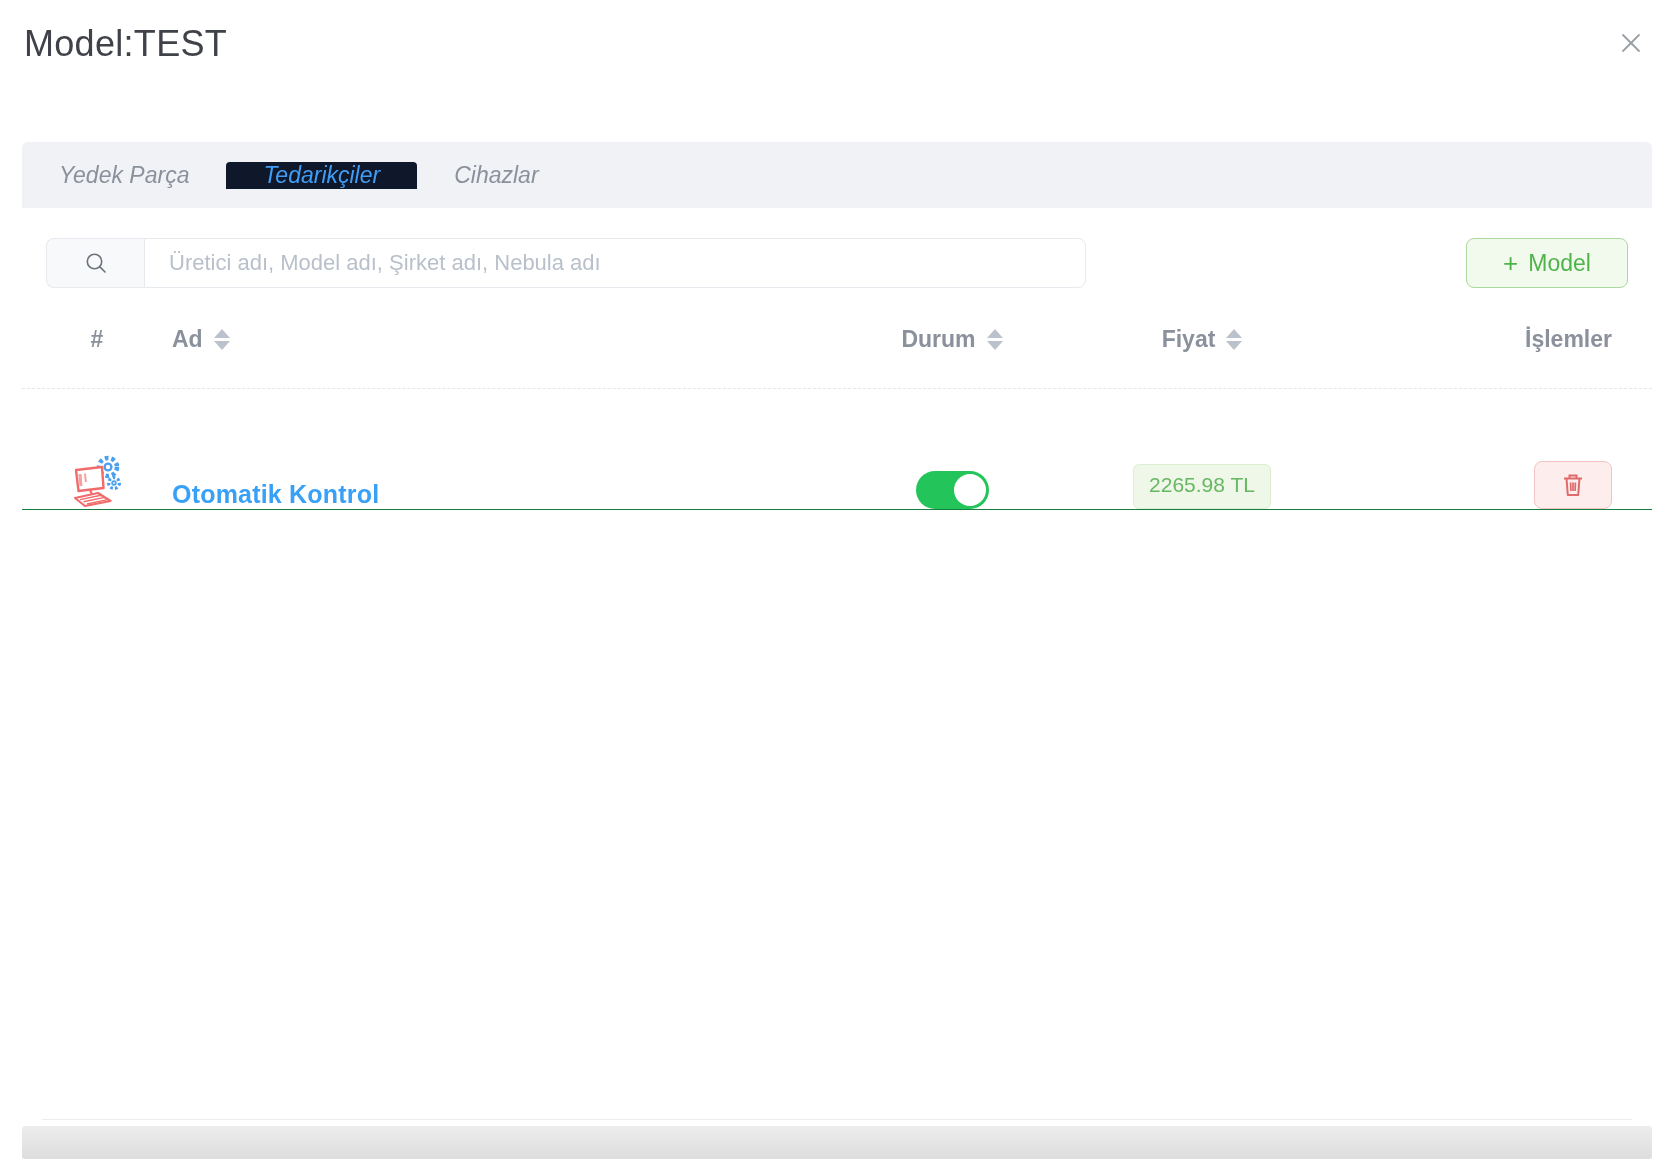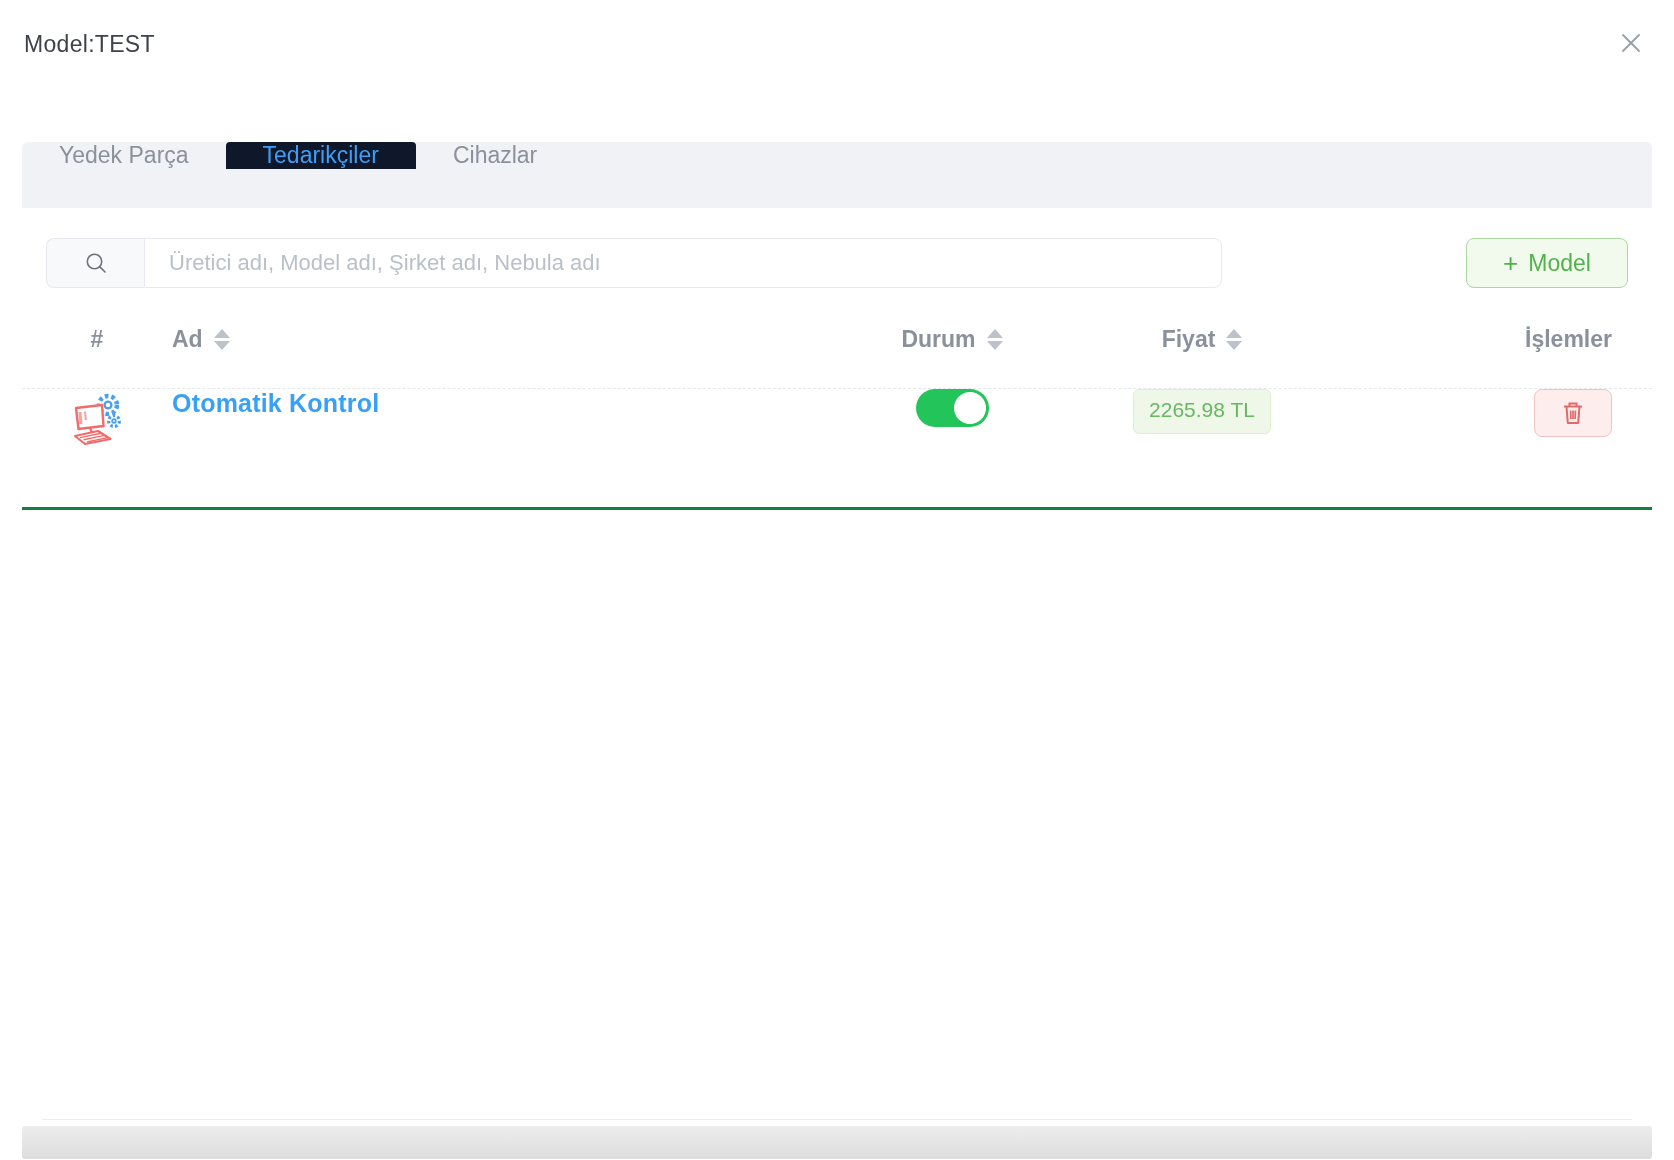--- a/index.html
+++ b/index.html
@@ -10,41 +10,41 @@
     color: #3f4248;
     overflow: hidden;
     position: relative;
   }
 
   
   .modal-header {
     display: flex; align-items: flex-start; justify-content: space-between;
     padding: 26px 28px 0 24px; height: 62px;
   }
-  .modal-title { font-size: 23px; font-weight: 500; color: #3f4248; letter-spacing: .3px; line-height: 36px; }
+  .modal-title { font-size: 36px; font-weight: 500; color: #3f4248; letter-spacing: .3px; line-height: 36px; }
   .close-btn { width: 30px; height: 30px; display: flex; align-items: center; justify-content: center; cursor: pointer; margin-top: 2px; }
 
   
   .panel { margin: 80px 22px 0 22px; }
   .tabbar {
     display: flex; background: #f0f2f5; height: 66px;
-    border-radius: 6px 6px 0 0; align-items: flex-start;
+    border-radius: 6px 6px 0 0; align-items: center; font-style: italic;
   }
   .tab {
     display: flex; align-items: center; padding: 0 37px;
     font-size: 23px; font-weight: 500; color: #8b919c; cursor: pointer;
     white-space: nowrap;
   }
   .tab.active { background: #0f172a; color: #3f9df5; border-radius: 4px 4px 0 0; }
 
   
   .content { background: #fff; padding-top: 30px; height: 912px; position: relative; }
 
   .toolbar { display: flex; align-items: center; padding: 0 24px; }
-  .search-group { display: flex; height: 50px; width: 1176px; border-radius: 7px; }
+  .search-group { display: flex; height: 50px; width: 1040px; border-radius: 7px; }
   .search-iconbox {
     width: 98px; background: #f8f9fb; border: 1px solid #e6e9ed; border-right: none;
     border-radius: 8px 0 0 8px; display: flex; align-items: center; justify-content: center;
   }
   .search-input {
     flex: 1; border: 1px solid #e6e9ed; border-radius: 0 8px 8px 0;
     font-size: 22px; color: #3f4248; padding: 0 24px; outline: none;
     font-family: "Liberation Sans", "DejaVu Sans", sans-serif;
   }
   .search-input::placeholder { color: #b9c0cb; }
@@ -66,22 +66,22 @@
   .col-name   { width: 650px; display: flex; align-items: center; }
   .col-status { width: 260px; display: flex; justify-content: center; align-items: center; }
   .col-price  { width: 240px; display: flex; justify-content: center; align-items: center; }
   .col-ops    { flex: 1; display: flex; justify-content: flex-end; align-items: center; padding-right: 40px; }
 
   .sort { display: inline-flex; flex-direction: column; margin-left: 11px; gap: 3px; cursor: pointer; }
   .sort .up   { width: 0; height: 0; border-left: 8px solid transparent; border-right: 8px solid transparent; border-bottom: 9px solid #bcc2cb; }
   .sort .down { width: 0; height: 0; border-left: 8px solid transparent; border-right: 8px solid transparent; border-top: 9px solid #bcc2cb; }
 
   .trow {
-    display: flex; align-items: flex-start; height: 122px;
-    border-top: 1px dashed #e3e6eb; border-bottom: 3px solid #15803d;
+    display: flex; align-items: flex-end; height: 122px;
+    border-top: 1px dashed #e3e6eb; border-bottom: 1px solid #15803d;
   }
   .row-name { color: #38a1f7; font-size: 25px; font-weight: 600; cursor: pointer; letter-spacing: .2px; }
 
   .switch { width: 73px; height: 38px; border-radius: 19px; background: #d8dce2; position: relative; cursor: pointer; }
   .switch.on { background: #23c45a; }
   .switch .knob { position: absolute; top: 3px; left: 3px; width: 32px; height: 32px; border-radius: 50%; background: #fff; }
   .switch.on .knob { left: 38px; }
 
   .price-badge {
     background: #eef7e8; border: 1px solid #dcefd2; color: #68b763;

